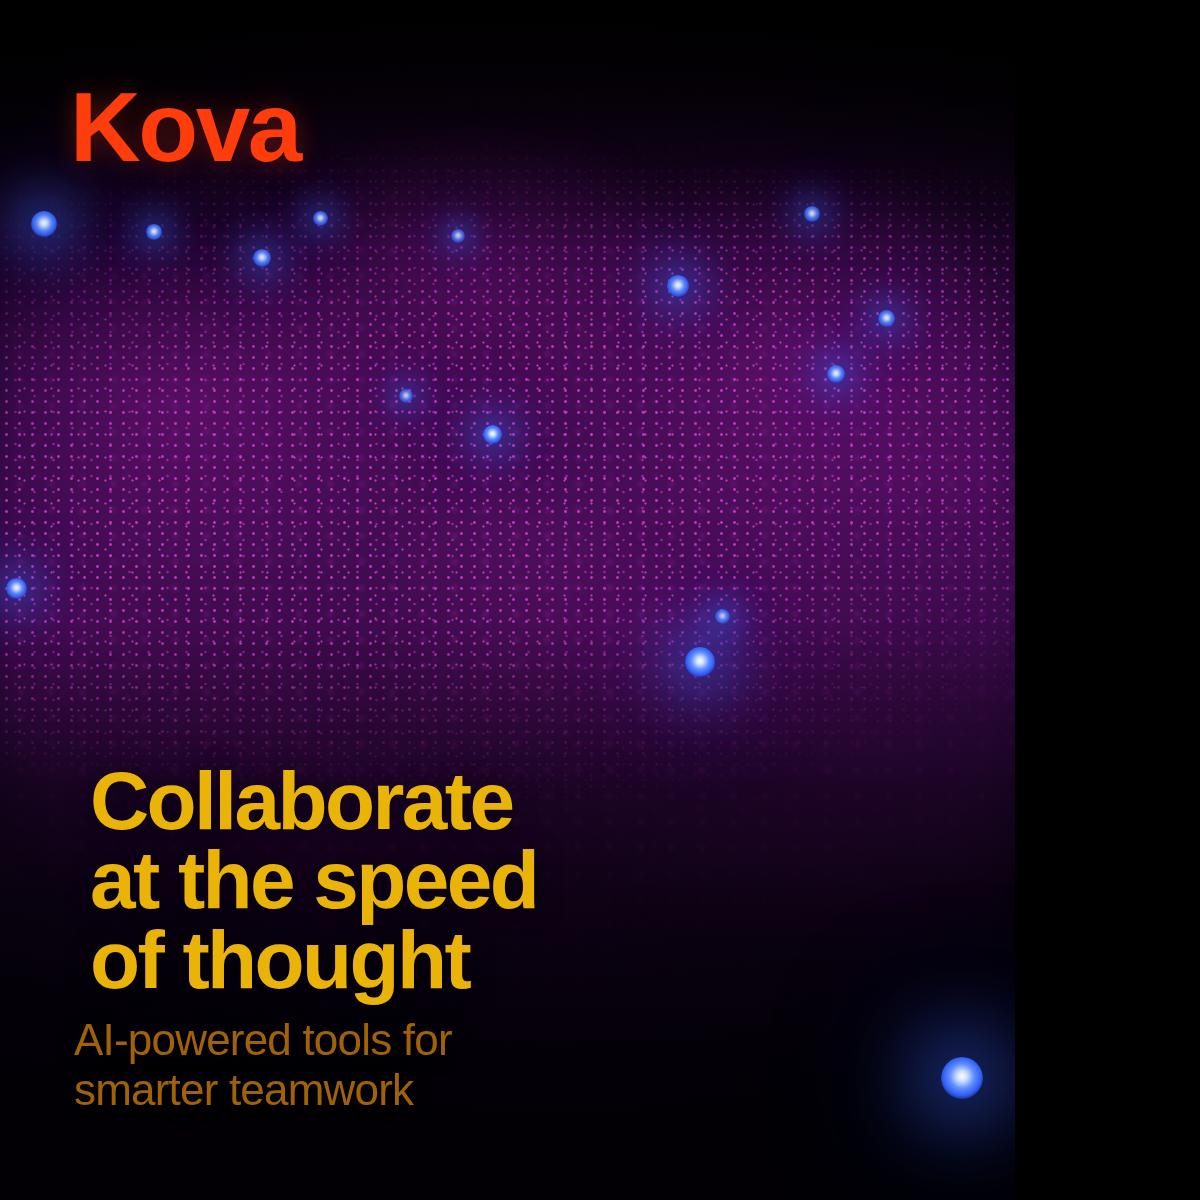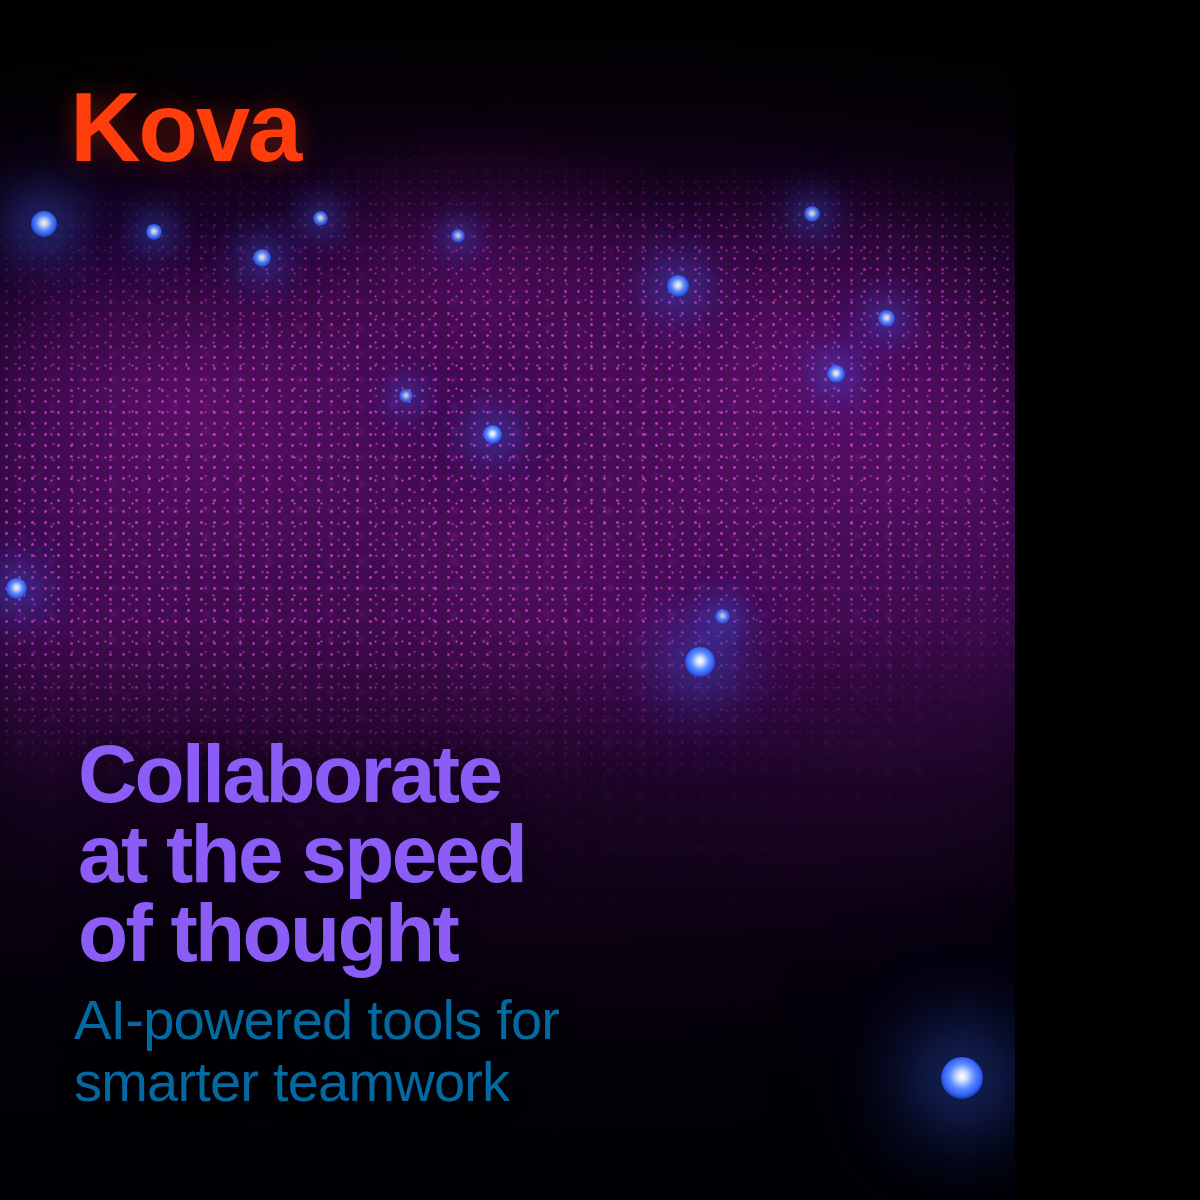--- a/index.html
+++ b/index.html
@@ -136,37 +136,37 @@
   }
 
   .text-block {
     position: absolute;
     left: 74px;
     bottom: 86px;
     width: 640px;
   }
 
   .headline {
-    margin: 4px;
+    margin: 16px;
     font-size: 82px;
     font-weight: 700;
     line-height: 0.97;
     letter-spacing: -2.6px;
-    color: #8b5cf6;
+    color: #eab308;
     text-shadow: 0 2px 24px rgba(4,0,12,0.75);
   }
   .headline .hl-line { display: block; }
 
   .subhead {
     margin: 16px 0 0 0;
-    font-size: 56px;
+    font-size: 44px;
     font-weight: 400;
     line-height: 1.12;
     letter-spacing: -0.8px;
-    color: #0369a1;
+    color: #a16207;
     text-shadow: 0 2px 18px rgba(4,0,12,0.7);
   }
   .subhead .sh-line { display: block; }
 </style>
 </head>
 <body>
 
 <div id="poster">
 
   <div class="bg-layer bg-base"></div>

